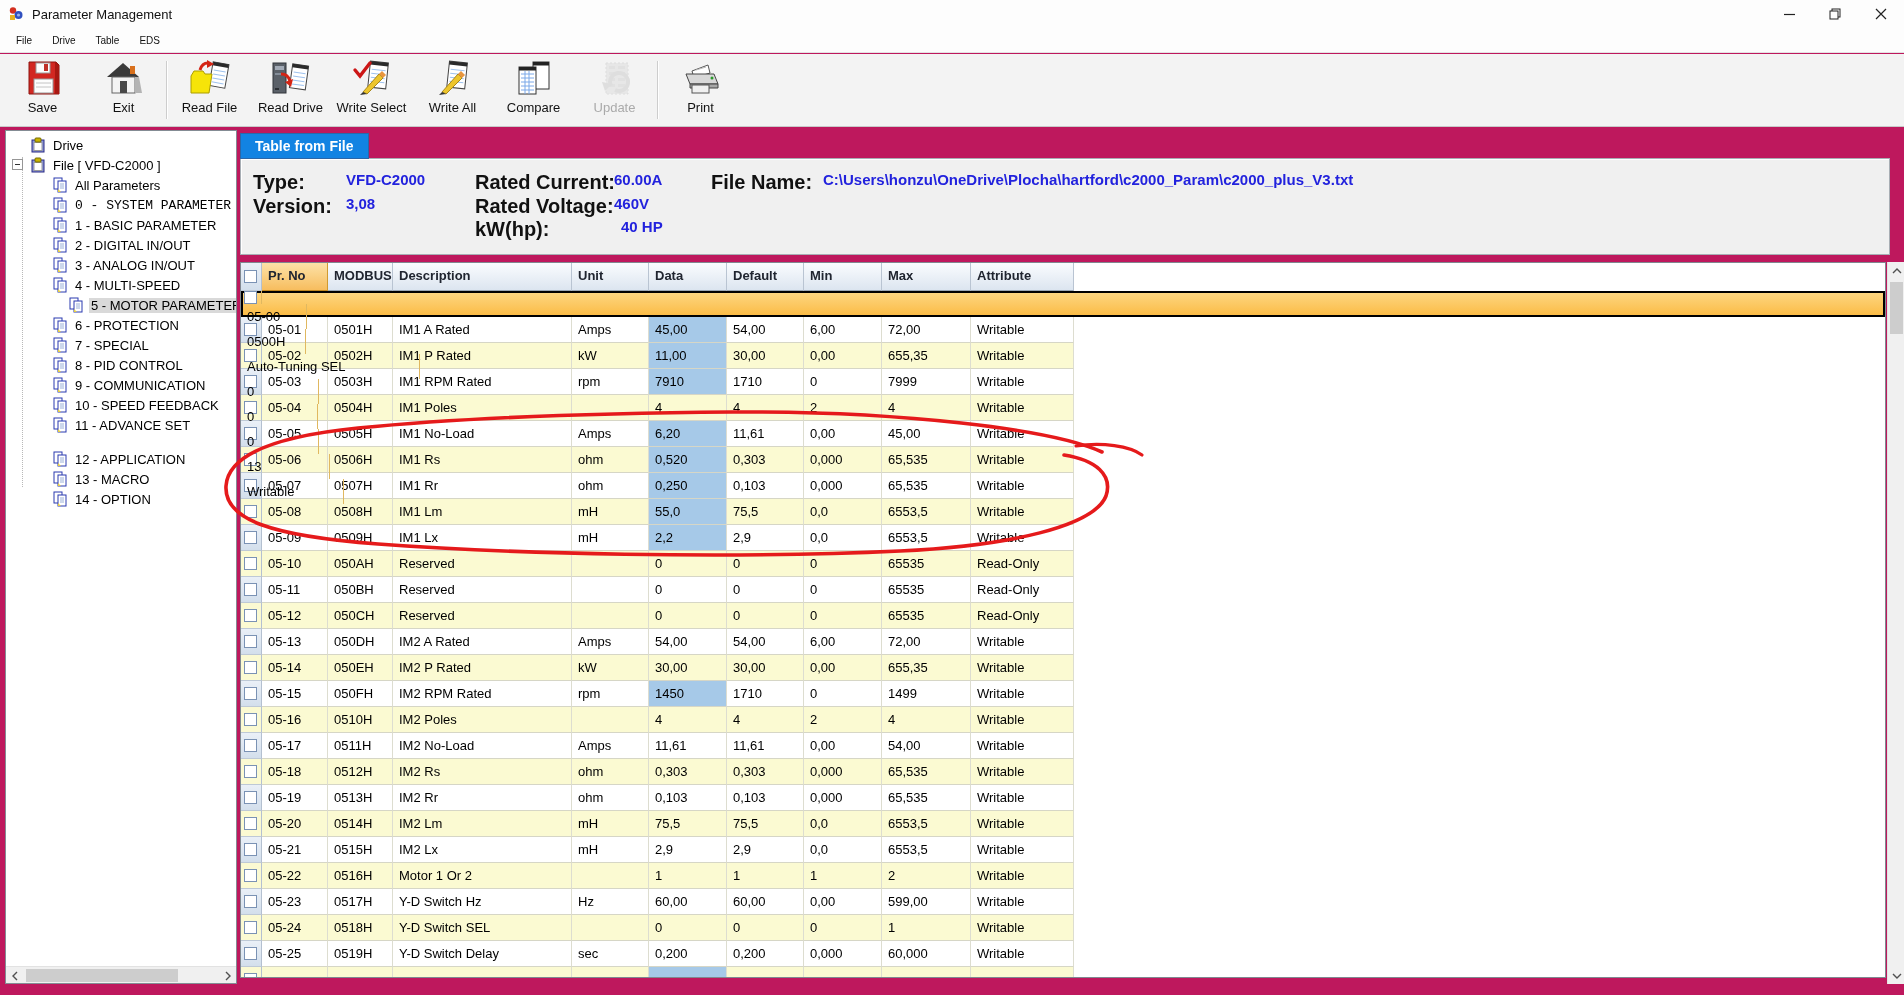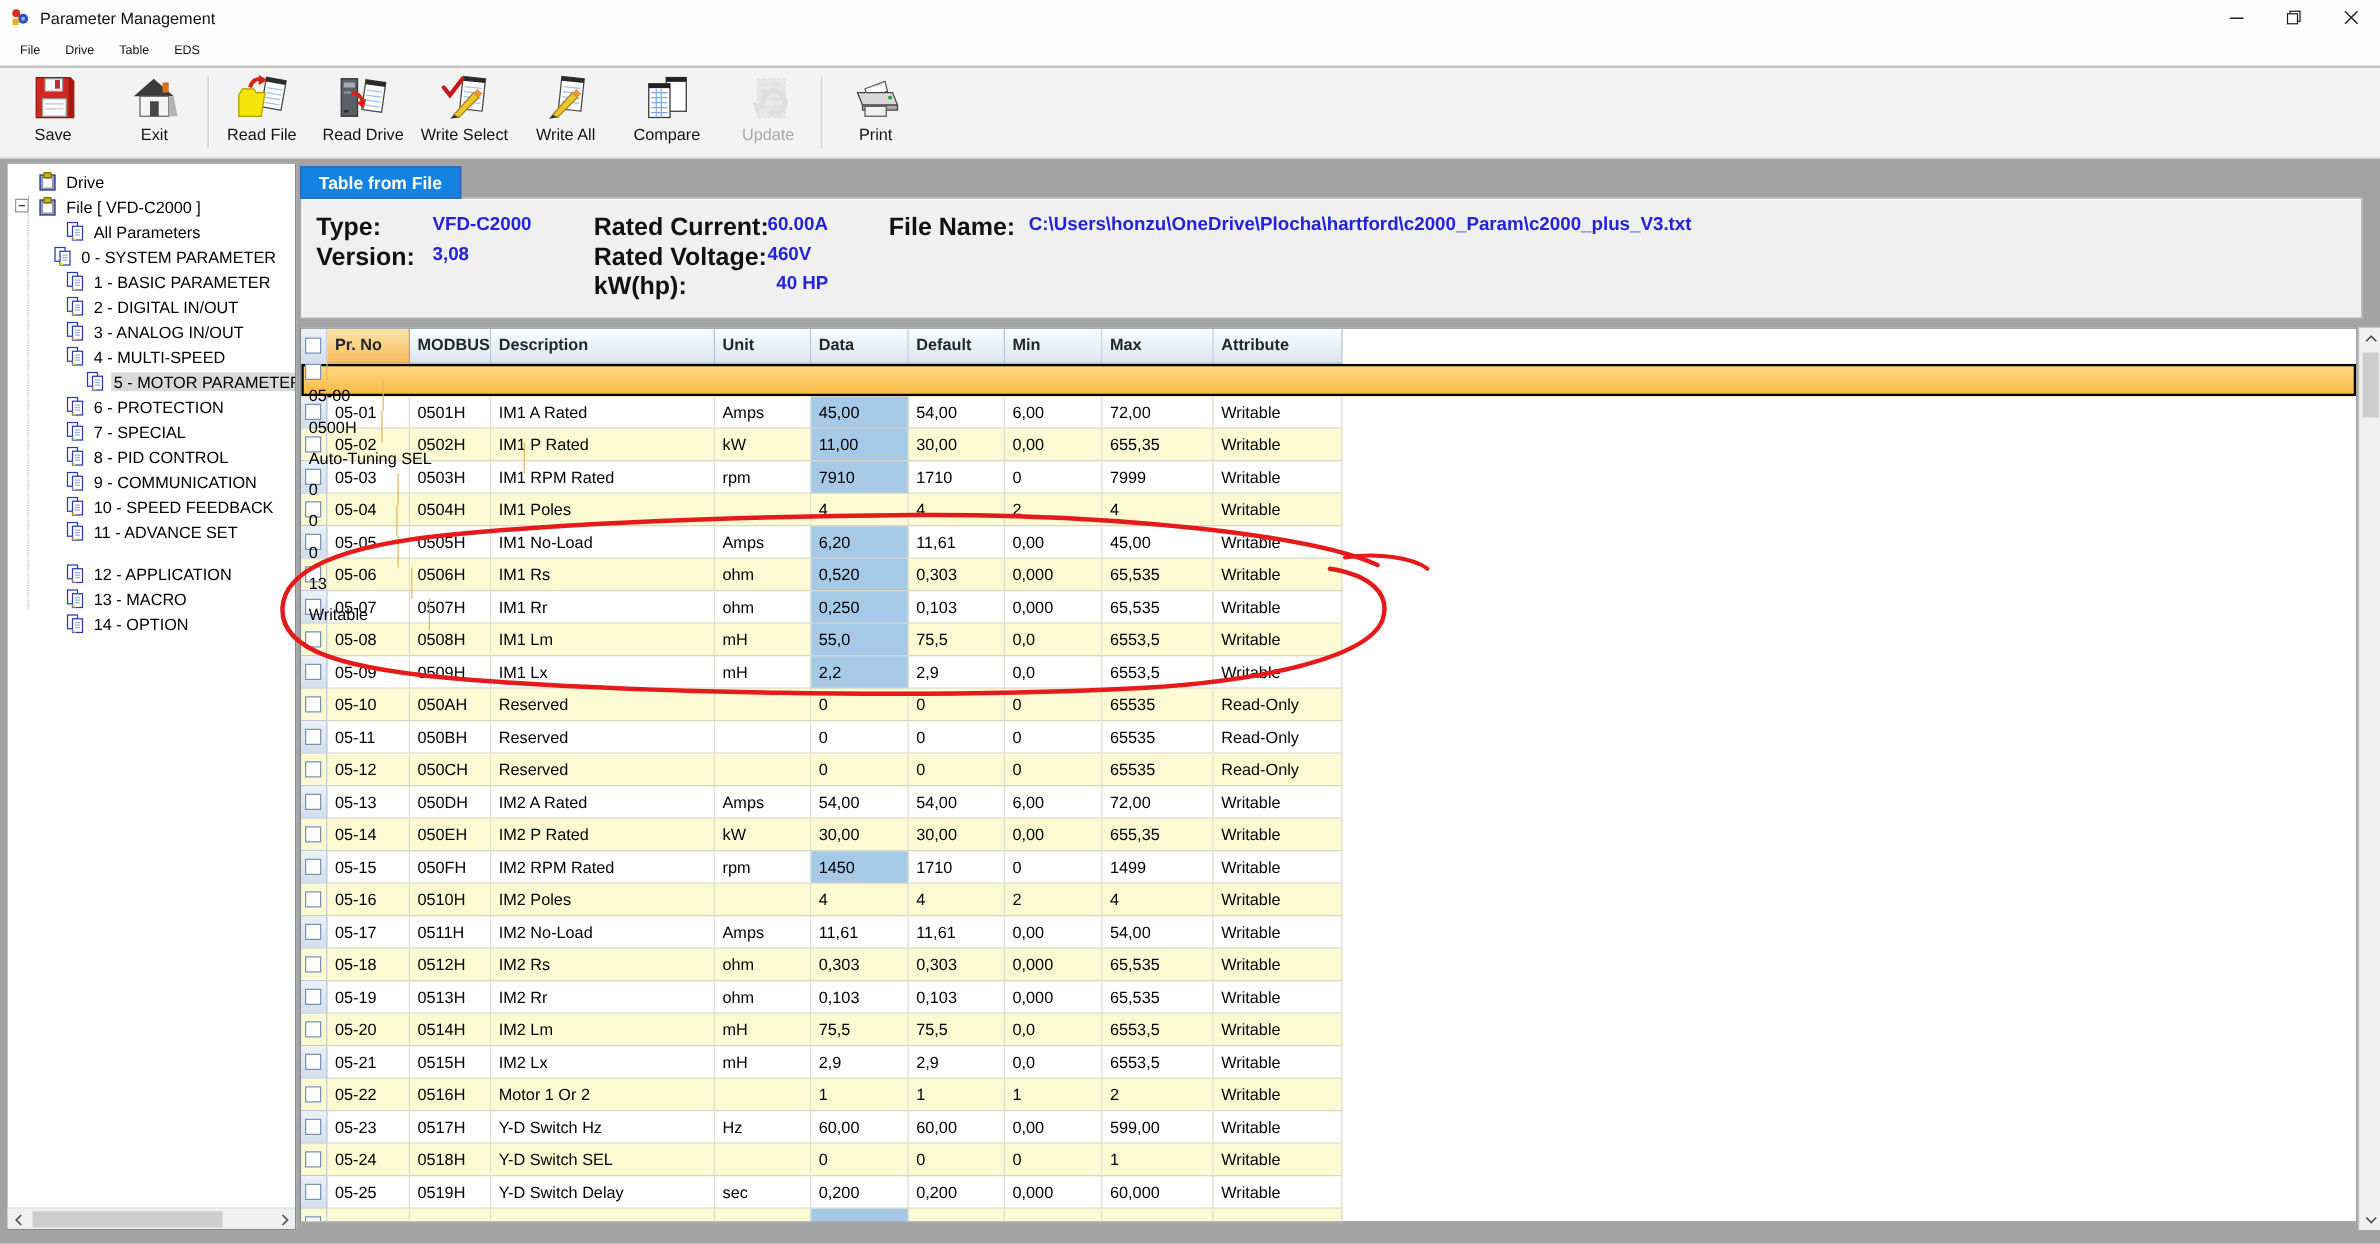--- a/index.html
+++ b/index.html
@@ -1,18 +1,18 @@
 <!DOCTYPE html>
 <html><head>
 <meta charset="utf-8">
 <style>
   * { margin:0; padding:0; box-sizing:border-box; }
   html,body { width:1904px; height:995px; overflow:hidden; }
   body { font-family:"Liberation Sans", sans-serif; background:#f0f0f0; position:relative; color:#000; }
-  #app { position:absolute; inset:0; width:1904px; height:995px; background:#a3a3a3; }
+  #app { position:absolute; inset:0; width:1904px; height:995px; background:#be185d; }
 
   
   .titlebar { position:absolute; left:0; top:0; width:1904px; height:28px; background:#fdfdfd; display:flex; align-items:center; }
   .appicon { margin-left:8px; width:16px; height:16px; flex:none; }
   .apptitle { margin-left:8px; font-size:13px; color:#111; }
   .wincontrols { position:absolute; right:0; top:0; height:28px; display:flex; }
   .winbtn { width:46px; height:28px; display:flex; align-items:center; justify-content:center; }
 
   
   .menubar { position:absolute; left:0; top:28px; width:1904px; height:25px; background:#fdfdfd; border-bottom:1px solid #e3e3e3; display:flex; align-items:center; padding-left:6px; }
@@ -309,21 +309,21 @@
               <rect x="6" y="4" width="8" height="11" fill="#fff" stroke="#2a3ab0"></rect>
               <g stroke="#9ab0d8">
                 <line x1="8" y1="7" x2="12" y2="7"></line>
                 <line x1="8" y1="9" x2="12" y2="9"></line>
                 <line x1="8" y1="11" x2="12" y2="11"></line>
               </g>
               <polygon points="6,12 9,15 6,15" fill="#e8d040"></polygon>
             </svg></span>
           <span class="tlab">All Parameters</span>
         </div>
-        <div class="titem" style="padding-left: 36px;">
+        <div class="titem" style="padding-left: 46px; font-family: Liberation Mono, monospace;">
           <span class="tico"><svg width="16" height="16" viewBox="0 0 16 16">
               <rect x="2" y="1" width="8" height="11" fill="#fff" stroke="#2a3ab0"></rect>
               <rect x="6" y="4" width="8" height="11" fill="#fff" stroke="#2a3ab0"></rect>
               <g stroke="#9ab0d8">
                 <line x1="8" y1="7" x2="12" y2="7"></line>
                 <line x1="8" y1="9" x2="12" y2="9"></line>
                 <line x1="8" y1="11" x2="12" y2="11"></line>
               </g>
               <polygon points="6,12 9,15 6,15" fill="#e8d040"></polygon>
             </svg></span>

